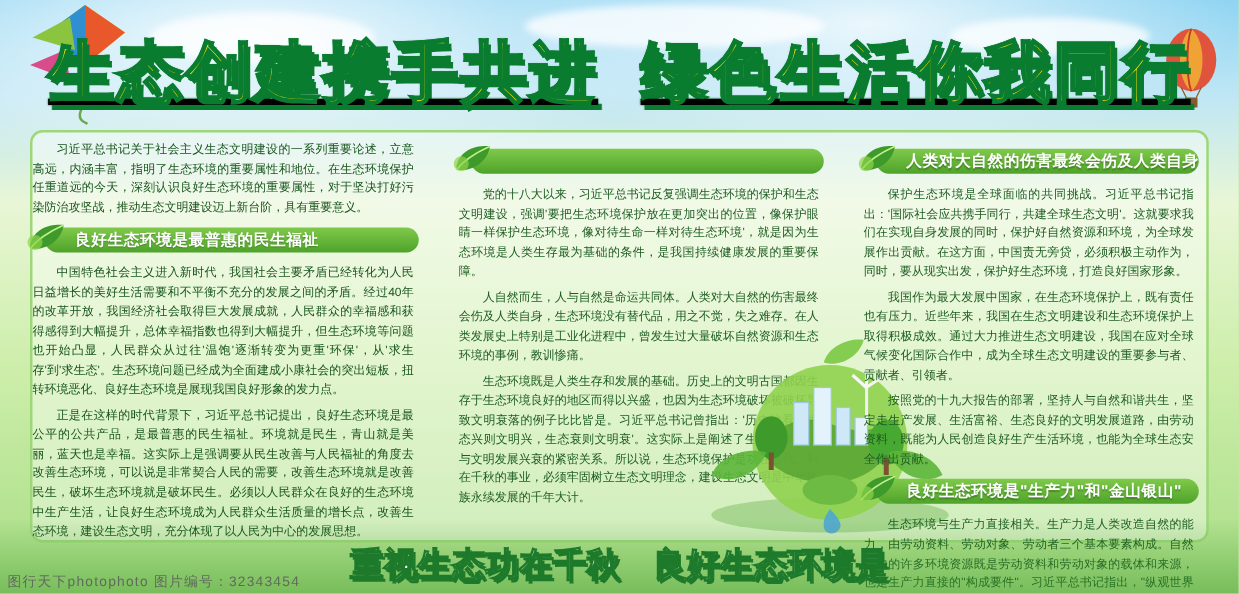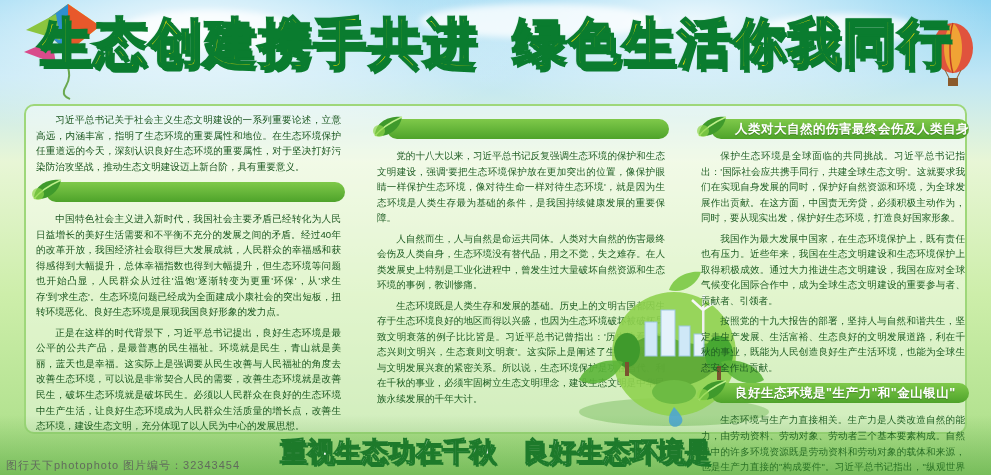--- a/index.html
+++ b/index.html
@@ -16,43 +16,43 @@
     background:
       radial-gradient(ellipse 60% 40% at 20% 6%, rgba(255,255,255,0.85), rgba(255,255,255,0) 60%),
       radial-gradient(ellipse 50% 35% at 70% 4%, rgba(255,255,255,0.8), rgba(255,255,255,0) 60%),
       linear-gradient(#8fd4f2 0%, #bfe6f5 16%, #e8f6d6 34%, #cdeeaa 62%, #a8dd85 100%);
     overflow:hidden;
   }
   
   .cloud { position:absolute; background:rgba(255,255,255,.75); border-radius:50%; filter: blur(3px); }
   
   .title-wrap {
-    position:absolute; top:9px; left:0; width:991px; height:70px;
-    display:flex; align-items:center; justify-content:center; gap:34px;
+    position:absolute; top:24px; left:0; width:991px; height:70px;
+    display:flex; align-items:center; justify-content:center; gap:34px;text-decoration:underline;
   }
   .title {
     font-family:"DejaVu Sans", sans-serif;
     font-size:53px; font-weight:bold; letter-spacing:2px;
     color:#ffe400;
     -webkit-text-stroke: 2px #0a7c2f;
     text-shadow: 3px 4px 0 #0a7c2f, 0 0 2px #0a7c2f;
     white-space:nowrap;
   }
   .title.b { color:#ffe400; }
   
   .kite { position:absolute; }
   .balloon { position:absolute; }
   
   .board {
     position:absolute; left:24px; top:104px; width:943px; height:330px;
     border:2px solid #9ed77a; border-radius:10px;
     background:rgba(255,255,255,0.42);
     padding:6px;
   }
-  .cols { display:flex; gap:28px; height:100%; }
+  .cols { display:flex; gap:28px; height:100%;justify-content:flex-end; }
   .col { flex:1; position:relative; }
   .col1 { flex: 0 0 313px; }
   .col2 { flex: 0 0 296px; }
   .col3 { flex: 1 1 auto; }
   .heading {
     position:relative; height:26px; margin: 4px 0 6px 0;
     display:flex; align-items:center;
   }
   .heading .bar {
     position:absolute; left:14px; right:0; top:3px; height:20px;
@@ -132,20 +132,21 @@
 
       <div class="col col1">
         <p class="para first">习近平总书记关于社会主义生态文明建设的一系列重要论述，立意高远，内涵丰富，指明了生态环境的重要属性和地位。在生态环境保护任重道远的今天，深刻认识良好生态环境的重要属性，对于坚决打好污染防治攻坚战，推动生态文明建设迈上新台阶，具有重要意义。</p>
         <div class="heading">
           <div class="bar"></div>
           <svg class="leaf" viewBox="0 0 34 26">
             <path d="M4,20 C6,6 20,2 31,3 C29,15 18,23 6,22 Z" fill="#3f9a2c"></path>
             <path d="M4,22 C10,14 20,8 31,3" stroke="#bff08a" stroke-width="1.4" fill="none"></path>
             <circle cx="8" cy="17" r="6" fill="#8fd44a" opacity=".7"></circle>
           </svg>
+          <div class="htext">良好生态环境是最普惠的民生福祉</div>
         </div>
         <p class="para">中国特色社会主义进入新时代，我国社会主要矛盾已经转化为人民日益增长的美好生活需要和不平衡不充分的发展之间的矛盾。经过40年的改革开放，我国经济社会取得巨大发展成就，人民群众的幸福感和获得感得到大幅提升，总体幸福指数也得到大幅提升，但生态环境等问题也开始凸显，人民群众从过往'温饱'逐渐转变为更重'环保'，从'求生存'到'求生态'。生态环境问题已经成为全面建成小康社会的突出短板，扭转环境恶化、良好生态环境是展现我国良好形象的发力点。</p>
         <p class="para">正是在这样的时代背景下，习近平总书记提出，良好生态环境是最公平的公共产品，是最普惠的民生福祉。环境就是民生，青山就是美丽，蓝天也是幸福。这实际上是强调要从民生改善与人民福祉的角度去改善生态环境，可以说是非常契合人民的需要，改善生态环境就是改善民生，破坏生态环境就是破坏民生。必须以人民群众在良好的生态环境中生产生活，让良好生态环境成为人民群众生活质量的增长点，改善生态环境，建设生态文明，充分体现了以人民为中心的发展思想。</p>
       </div>
 
       <div class="col col2">
         <div class="heading">
           <div class="bar"></div>
           <svg class="leaf" viewBox="0 0 34 26">
             <path d="M4,20 C6,6 20,2 31,3 C29,15 18,23 6,22 Z" fill="#3f9a2c"></path>
@@ -195,21 +196,21 @@
           <div class="bar"></div>
           <svg class="leaf" viewBox="0 0 34 26">
             <path d="M4,20 C6,6 20,2 31,3 C29,15 18,23 6,22 Z" fill="#3f9a2c"></path>
             <path d="M4,22 C10,14 20,8 31,3" stroke="#bff08a" stroke-width="1.4" fill="none"></path>
             <circle cx="8" cy="17" r="6" fill="#8fd44a" opacity=".7"></circle>
           </svg>
           <div class="htext">人类对大自然的伤害最终会伤及人类自身</div>
         </div>
         <p class="para">保护生态环境是全球面临的共同挑战。习近平总书记指出：'国际社会应共携手同行，共建全球生态文明'。这就要求我们在实现自身发展的同时，保护好自然资源和环境，为全球发展作出贡献。在这方面，中国责无旁贷，必须积极主动作为，同时，要从现实出发，保护好生态环境，打造良好国家形象。</p>
         <p class="para">我国作为最大发展中国家，在生态环境保护上，既有责任也有压力。近些年来，我国在生态文明建设和生态环境保护上取得积极成效。通过大力推进生态文明建设，我国在应对全球气候变化国际合作中，成为全球生态文明建设的重要参与者、贡献者、引领者。</p>
-        <p class="para">按照党的十九大报告的部署，坚持人与自然和谐共生，坚定走生产发展、生活富裕、生态良好的文明发展道路，利在千秋的事业，既能为人民创造良好生产生活环境，也能为全球生态安全作出贡献。</p>
+        <p class="para">按照党的十九大报告的部署，坚持人与自然和谐共生，坚定走生产发展、生活富裕、生态良好的文明发展道路，由劳动资料，既能为人民创造良好生产生活环境，也能为全球生态安全作出贡献。</p>
 
         <div class="heading">
           <div class="bar"></div>
           <svg class="leaf" viewBox="0 0 34 26">
             <path d="M4,20 C6,6 20,2 31,3 C29,15 18,23 6,22 Z" fill="#3f9a2c"></path>
             <path d="M4,22 C10,14 20,8 31,3" stroke="#bff08a" stroke-width="1.4" fill="none"></path>
             <circle cx="8" cy="17" r="6" fill="#8fd44a" opacity=".7"></circle>
           </svg>
           <div class="htext">良好生态环境是"生产力"和"金山银山"</div>
         </div>

